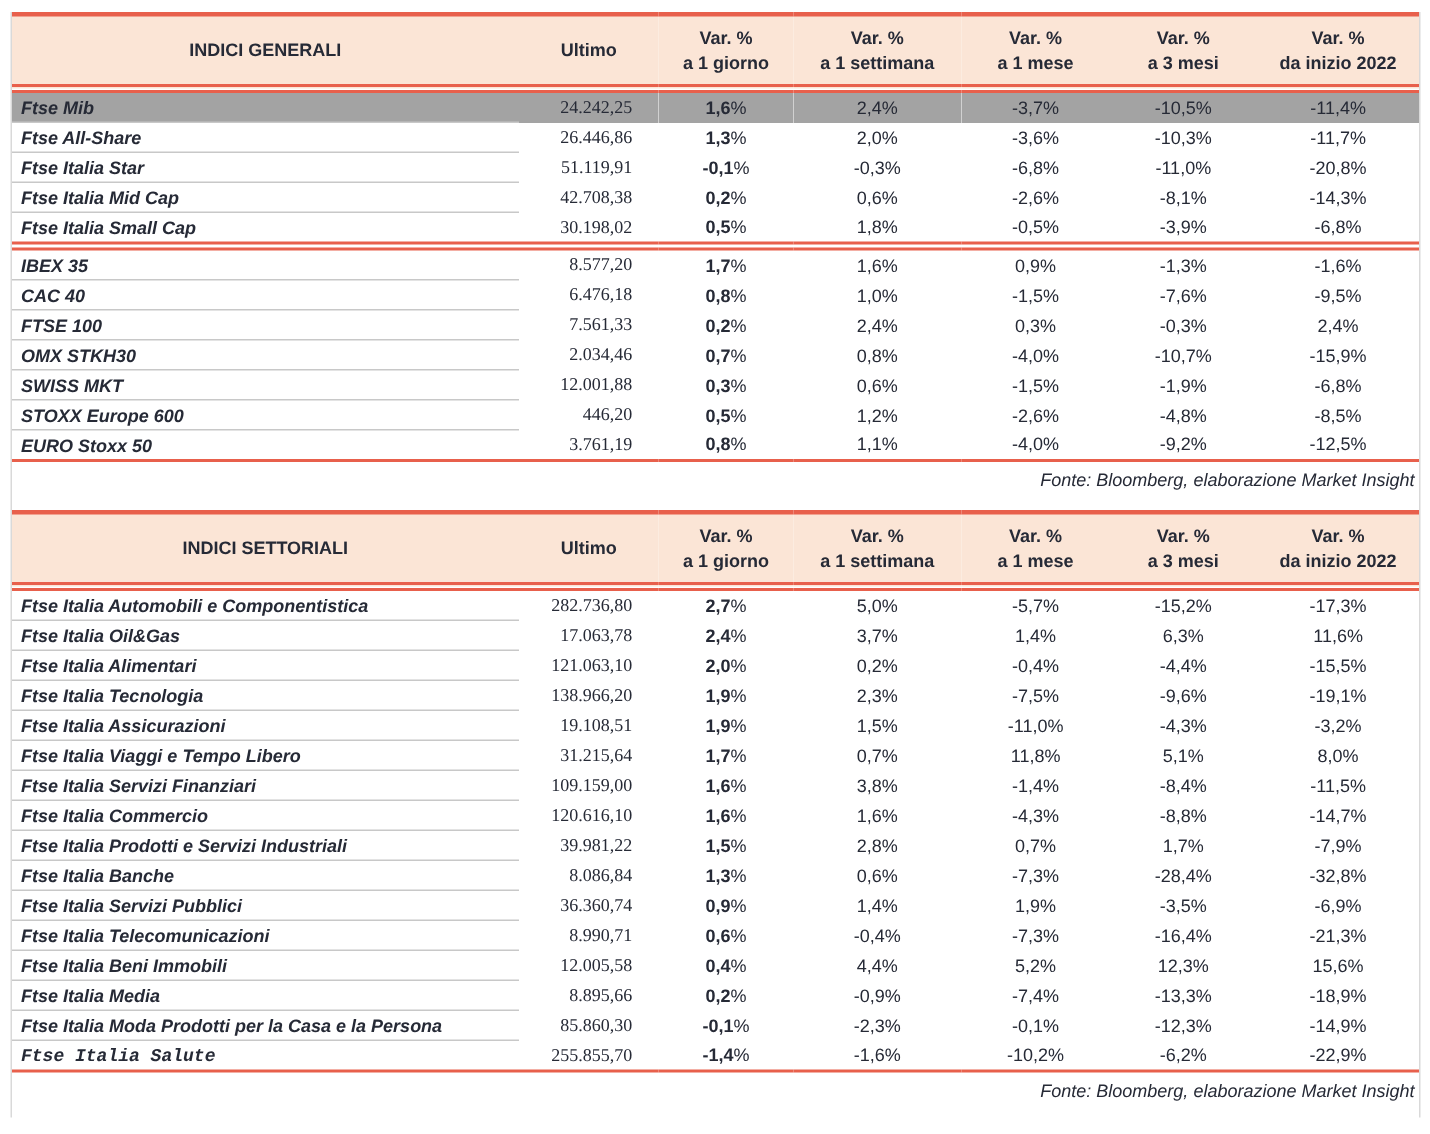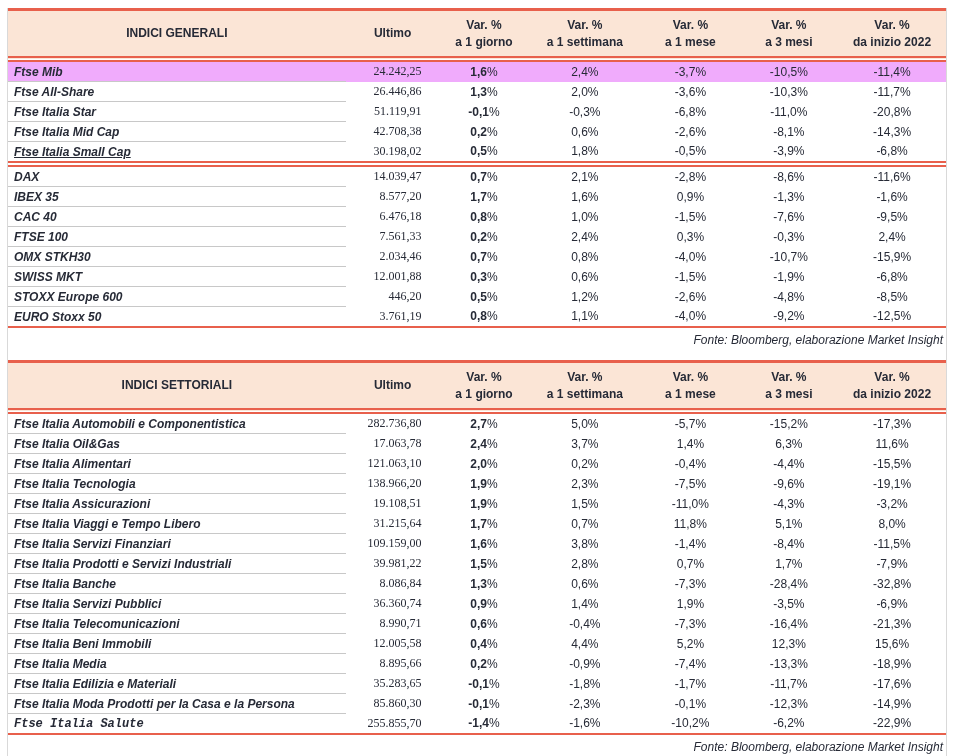--- a/index.html
+++ b/index.html
@@ -56,22 +56,22 @@
     font-weight:bold;
     font-style:italic;
     text-align:left;
     padding-left:6px;
     border-bottom:1px solid #c8c8c8;
   }
   td.ultimo{ text-align:right; padding-right:18px;font-family:Liberation Serif, serif; }
   td.pct{ text-align:center; }
   td.pct-bold .num{ font-weight:bold; }
   tr.sec-end td{ border-bottom:6px double #e8604c; }
-  tr.sec-end td.lbl{ border-bottom:6px double #e8604c;text-decoration:underline; }
-  tr.hl td{ background:#f0abfc; }
+  tr.sec-end td.lbl{ border-bottom:6px double #e8604c; }
+  tr.hl td{ background:#a3a3a3; }
 
   .source{
     text-align:right;
     font-style:italic;
     font-size:12px;
     color:#262a36;
     padding:4px 3px 6px 0;
     line-height:16px;
   }
   .gap{height:6px;}
@@ -159,29 +159,20 @@
             <td class="ultimo">30.198,02</td>
             <td class="pct pct-bold"><span class="num">0,5</span>%</td>
             <td class="pct">1,8%</td>
             <td class="pct">-0,5%</td>
             <td class="pct">-3,9%</td>
             <td class="pct">-6,8%</td>
           </tr>
         </tbody>
         <tbody>
           <tr>
-            <td class="lbl">DAX</td>
-            <td class="ultimo">14.039,47</td>
-            <td class="pct pct-bold"><span class="num">0,7</span>%</td>
-            <td class="pct">2,1%</td>
-            <td class="pct">-2,8%</td>
-            <td class="pct">-8,6%</td>
-            <td class="pct">-11,6%</td>
-          </tr>
-          <tr>
             <td class="lbl">IBEX 35</td>
             <td class="ultimo">8.577,20</td>
             <td class="pct pct-bold"><span class="num">1,7</span>%</td>
             <td class="pct">1,6%</td>
             <td class="pct">0,9%</td>
             <td class="pct">-1,3%</td>
             <td class="pct">-1,6%</td>
           </tr>
           <tr>
             <td class="lbl">CAC 40</td>
@@ -335,20 +326,29 @@
           <tr>
             <td class="lbl">Ftse Italia Servizi Finanziari</td>
             <td class="ultimo">109.159,00</td>
             <td class="pct pct-bold"><span class="num">1,6</span>%</td>
             <td class="pct">3,8%</td>
             <td class="pct">-1,4%</td>
             <td class="pct">-8,4%</td>
             <td class="pct">-11,5%</td>
           </tr>
           <tr>
+            <td class="lbl">Ftse Italia Commercio</td>
+            <td class="ultimo">120.616,10</td>
+            <td class="pct pct-bold"><span class="num">1,6</span>%</td>
+            <td class="pct">1,6%</td>
+            <td class="pct">-4,3%</td>
+            <td class="pct">-8,8%</td>
+            <td class="pct">-14,7%</td>
+          </tr>
+          <tr>
             <td class="lbl">Ftse Italia Prodotti e Servizi Industriali</td>
             <td class="ultimo">39.981,22</td>
             <td class="pct pct-bold"><span class="num">1,5</span>%</td>
             <td class="pct">2,8%</td>
             <td class="pct">0,7%</td>
             <td class="pct">1,7%</td>
             <td class="pct">-7,9%</td>
           </tr>
           <tr>
             <td class="lbl">Ftse Italia Banche</td>
@@ -389,29 +389,20 @@
           <tr>
             <td class="lbl">Ftse Italia Media</td>
             <td class="ultimo">8.895,66</td>
             <td class="pct pct-bold"><span class="num">0,2</span>%</td>
             <td class="pct">-0,9%</td>
             <td class="pct">-7,4%</td>
             <td class="pct">-13,3%</td>
             <td class="pct">-18,9%</td>
           </tr>
           <tr>
-            <td class="lbl">Ftse Italia Edilizia e Materiali</td>
-            <td class="ultimo">35.283,65</td>
-            <td class="pct pct-bold"><span class="num">-0,1</span>%</td>
-            <td class="pct">-1,8%</td>
-            <td class="pct">-1,7%</td>
-            <td class="pct">-11,7%</td>
-            <td class="pct">-17,6%</td>
-          </tr>
-          <tr>
             <td class="lbl">Ftse Italia Moda Prodotti per la Casa e la Persona</td>
             <td class="ultimo">85.860,30</td>
             <td class="pct pct-bold"><span class="num">-0,1</span>%</td>
             <td class="pct">-2,3%</td>
             <td class="pct">-0,1%</td>
             <td class="pct">-12,3%</td>
             <td class="pct">-14,9%</td>
           </tr>
           <tr>
             <td class="lbl" style="border-bottom: none; font-family: Liberation Mono, monospace;">Ftse Italia Salute</td>

